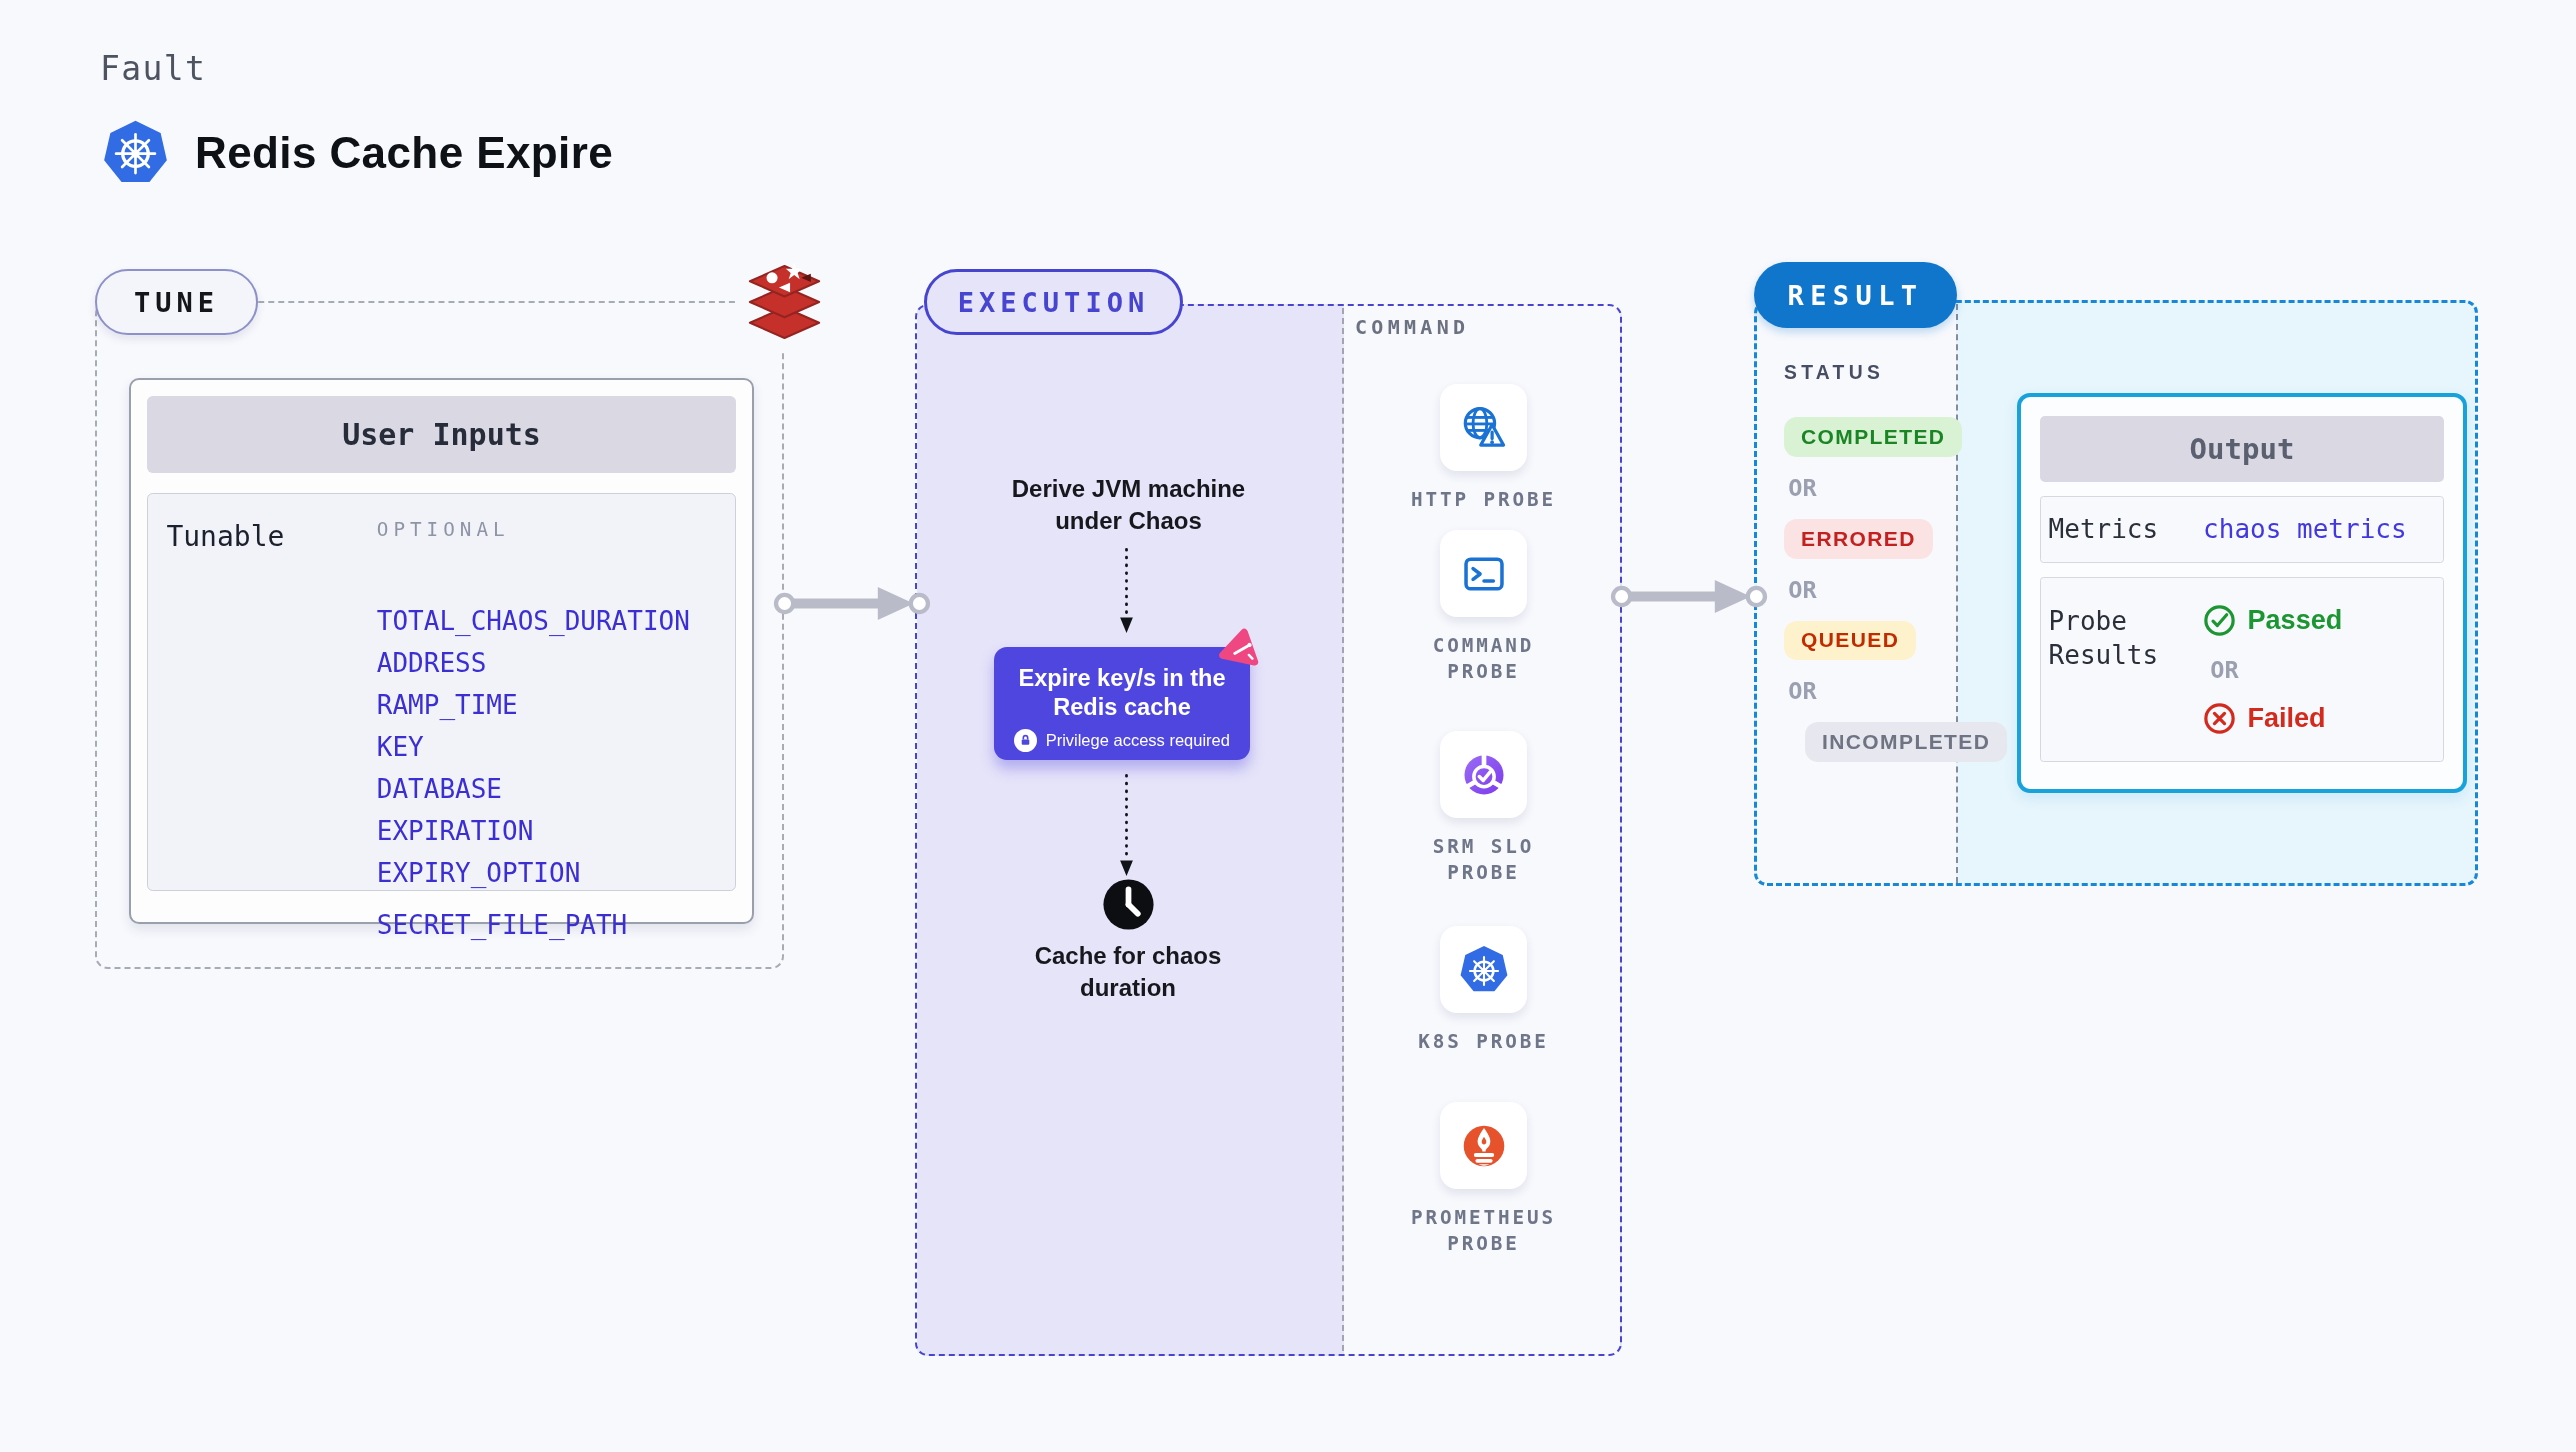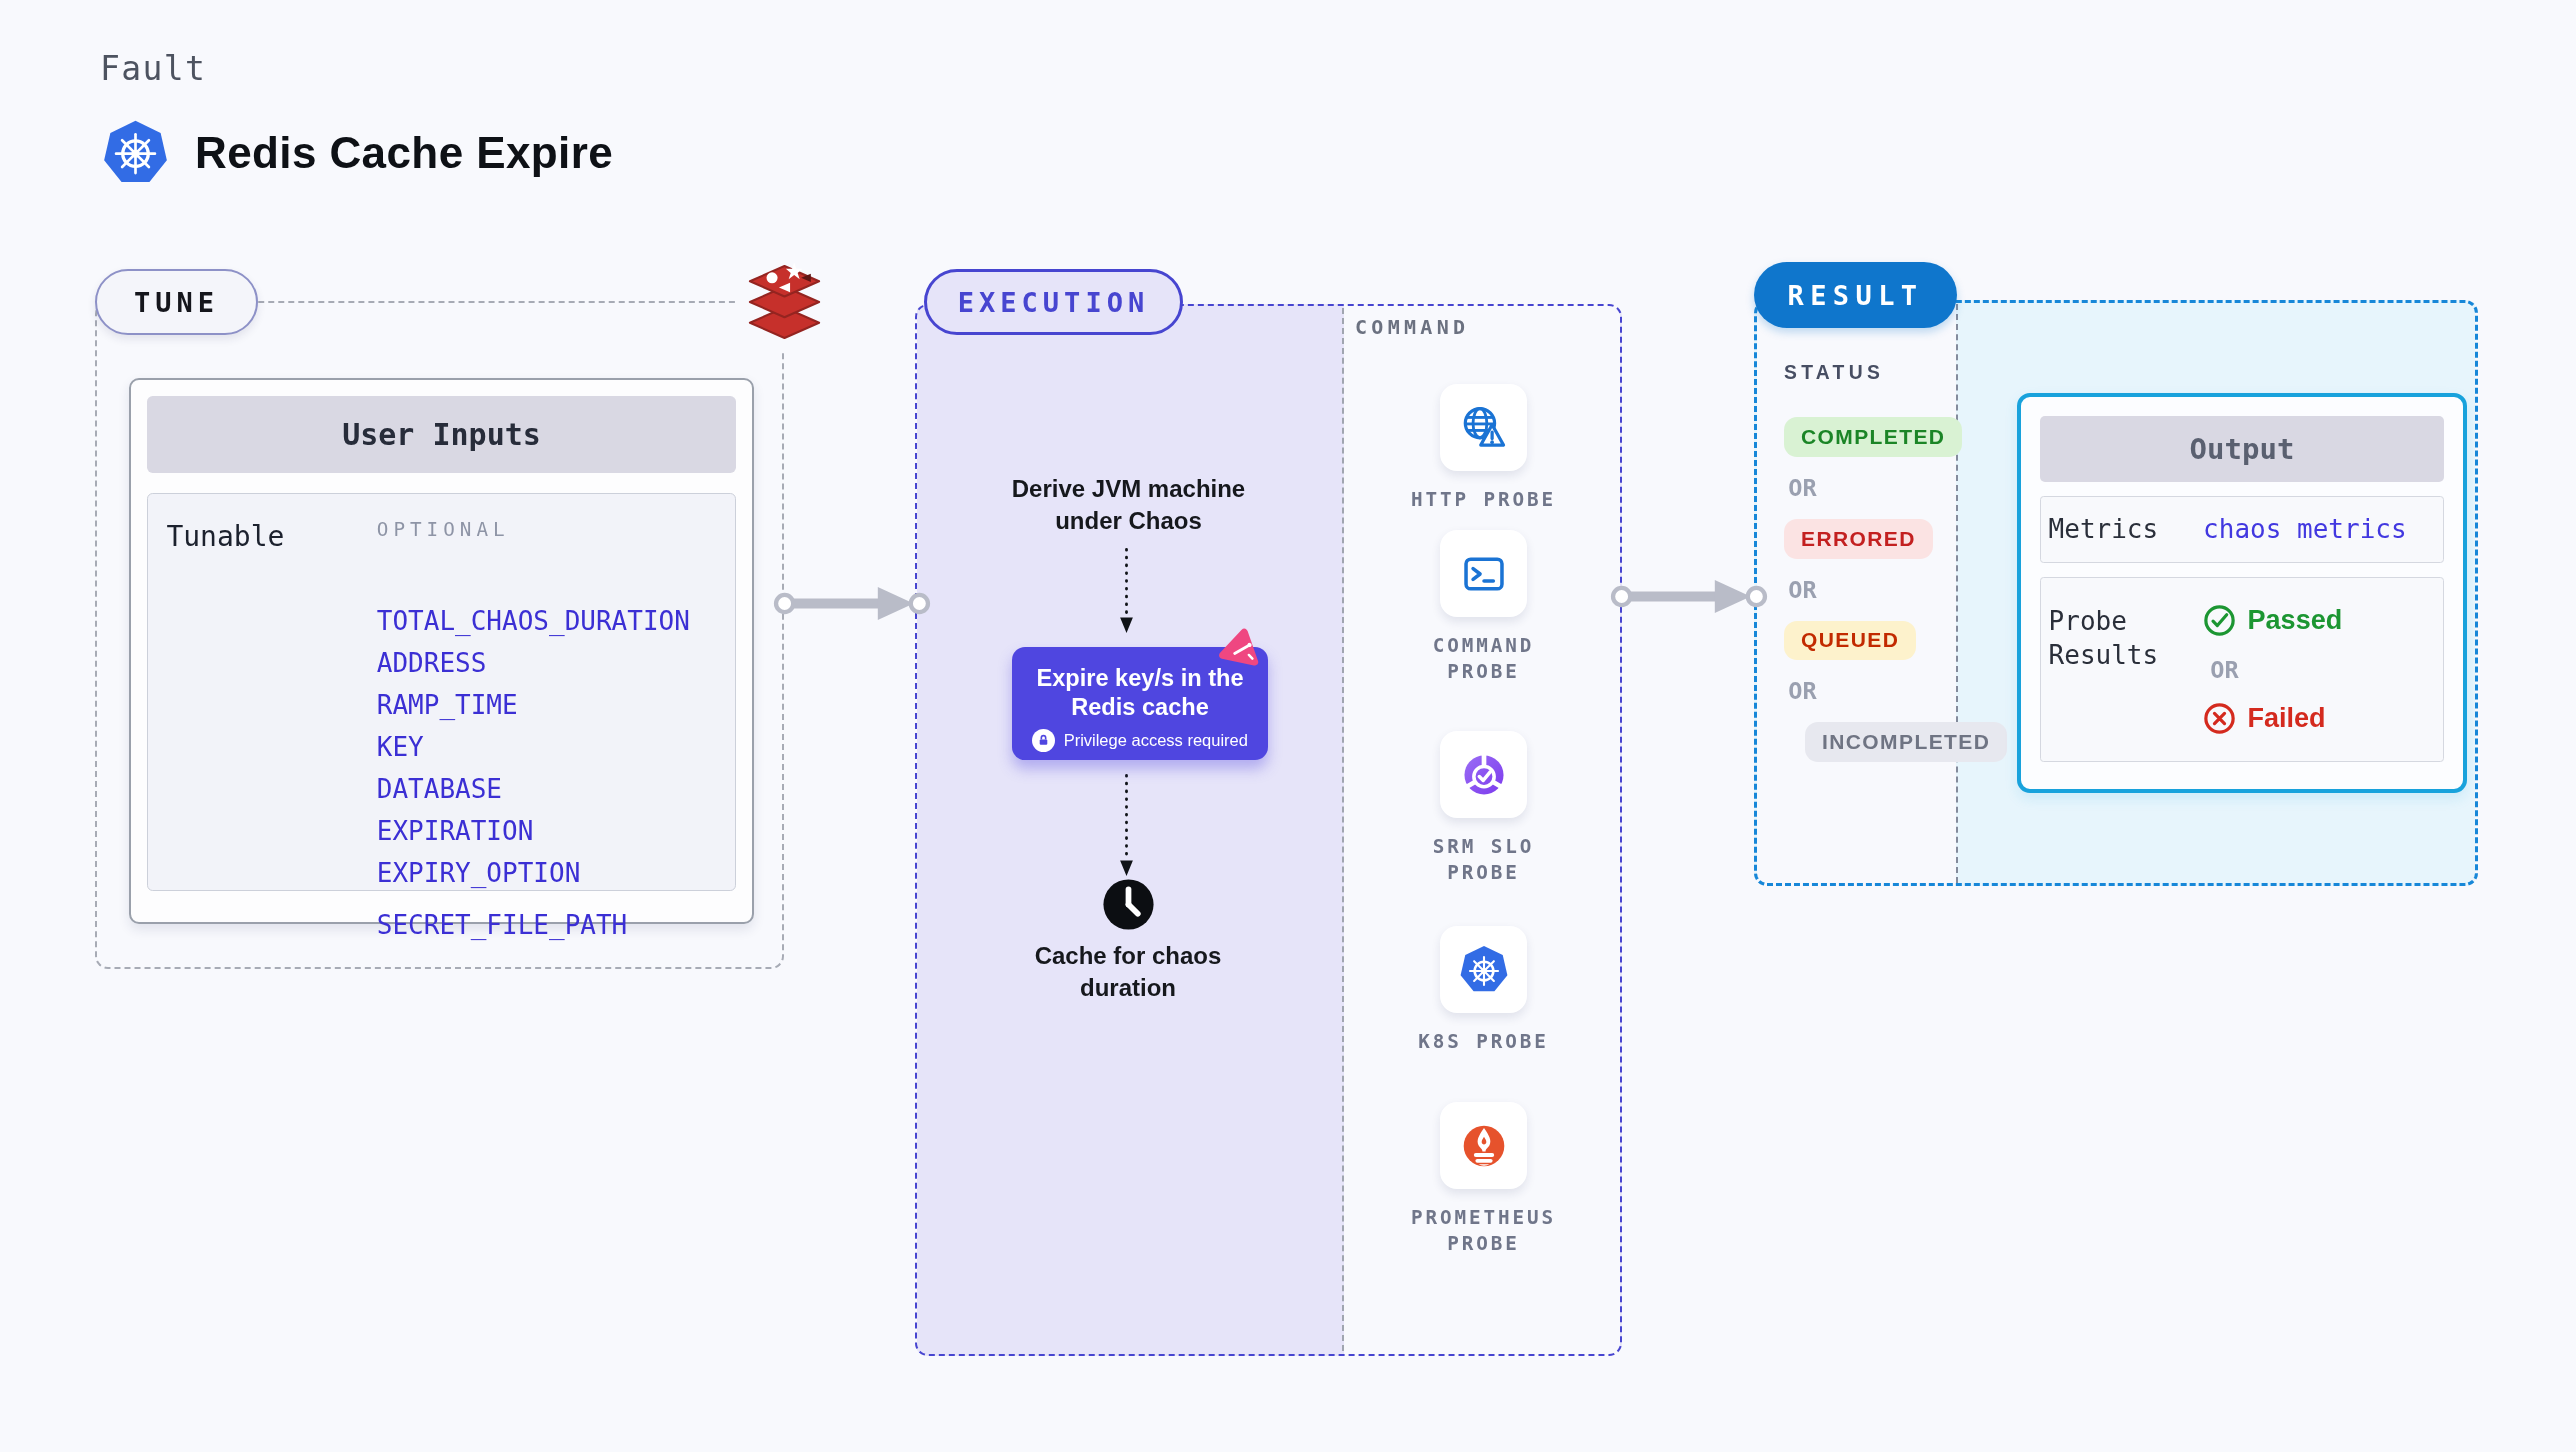--- a/index.html
+++ b/index.html
@@ -46,21 +46,21 @@
   
   .h-arrow{z-index:6;}
   .v-dotted{z-index:3;}
 
   
   .exec-box{left:915px;top:304px;width:707px;height:1052px;border:2.9px dashed var(--indigo);border-radius:13px;
             background:linear-gradient(to right,var(--exec-bg) 0,var(--exec-bg) 427px,rgba(0,0,0,0) 427px);}
   .probes-divider{left:1342px;top:308px;height:1043px;width:0;border-left:2.1px dashed #a0a5b0;}
   .derive-text{left:1001px;top:473px;width:255px;text-align:center;font-size:24px;font-weight:bold;line-height:31.5px;color:#16181d;}
   .chaos-node{left:994px;top:647px;width:256px;height:113px;background:var(--node-bg);border-radius:13px;color:#fff;text-align:center;
-              padding-top:17px;box-shadow:0 8.6px 14.3px rgba(79,70,224,.35);cursor:pointer;z-index:4;margin-left:18px;}
+              padding-top:17px;box-shadow:0 8.6px 14.3px rgba(79,70,224,.35);cursor:pointer;z-index:4;}
   .chaos-node .nt{font-size:23.6px;font-weight:bold;line-height:29px;}
   .node-badge{margin-top:7.2px;display:flex;align-items:center;justify-content:center;gap:8.6px;}
   .lock-circle{width:23px;height:23px;border-radius:50%;background:#fff;display:flex;align-items:center;justify-content:center;}
   .node-badge span{font-size:16.5px;}
   .litmus{left:1219px;top:626px;width:44px;height:43px;z-index:5;}
   .clock-wrap{left:1102px;top:878px;width:53px;height:53px;}
   .wait-text{left:1017px;top:940px;width:222px;text-align:center;font-size:24px;font-weight:bold;line-height:31.5px;color:#16181d;}
 
   .probes-label{left:1355px;top:315px;font-size:20px;font-weight:bold;color:#6b7180;letter-spacing:4.3px;font-family:"DejaVu Sans Mono",monospace;}
   .probe{left:1383px;width:201px;text-align:center;}

